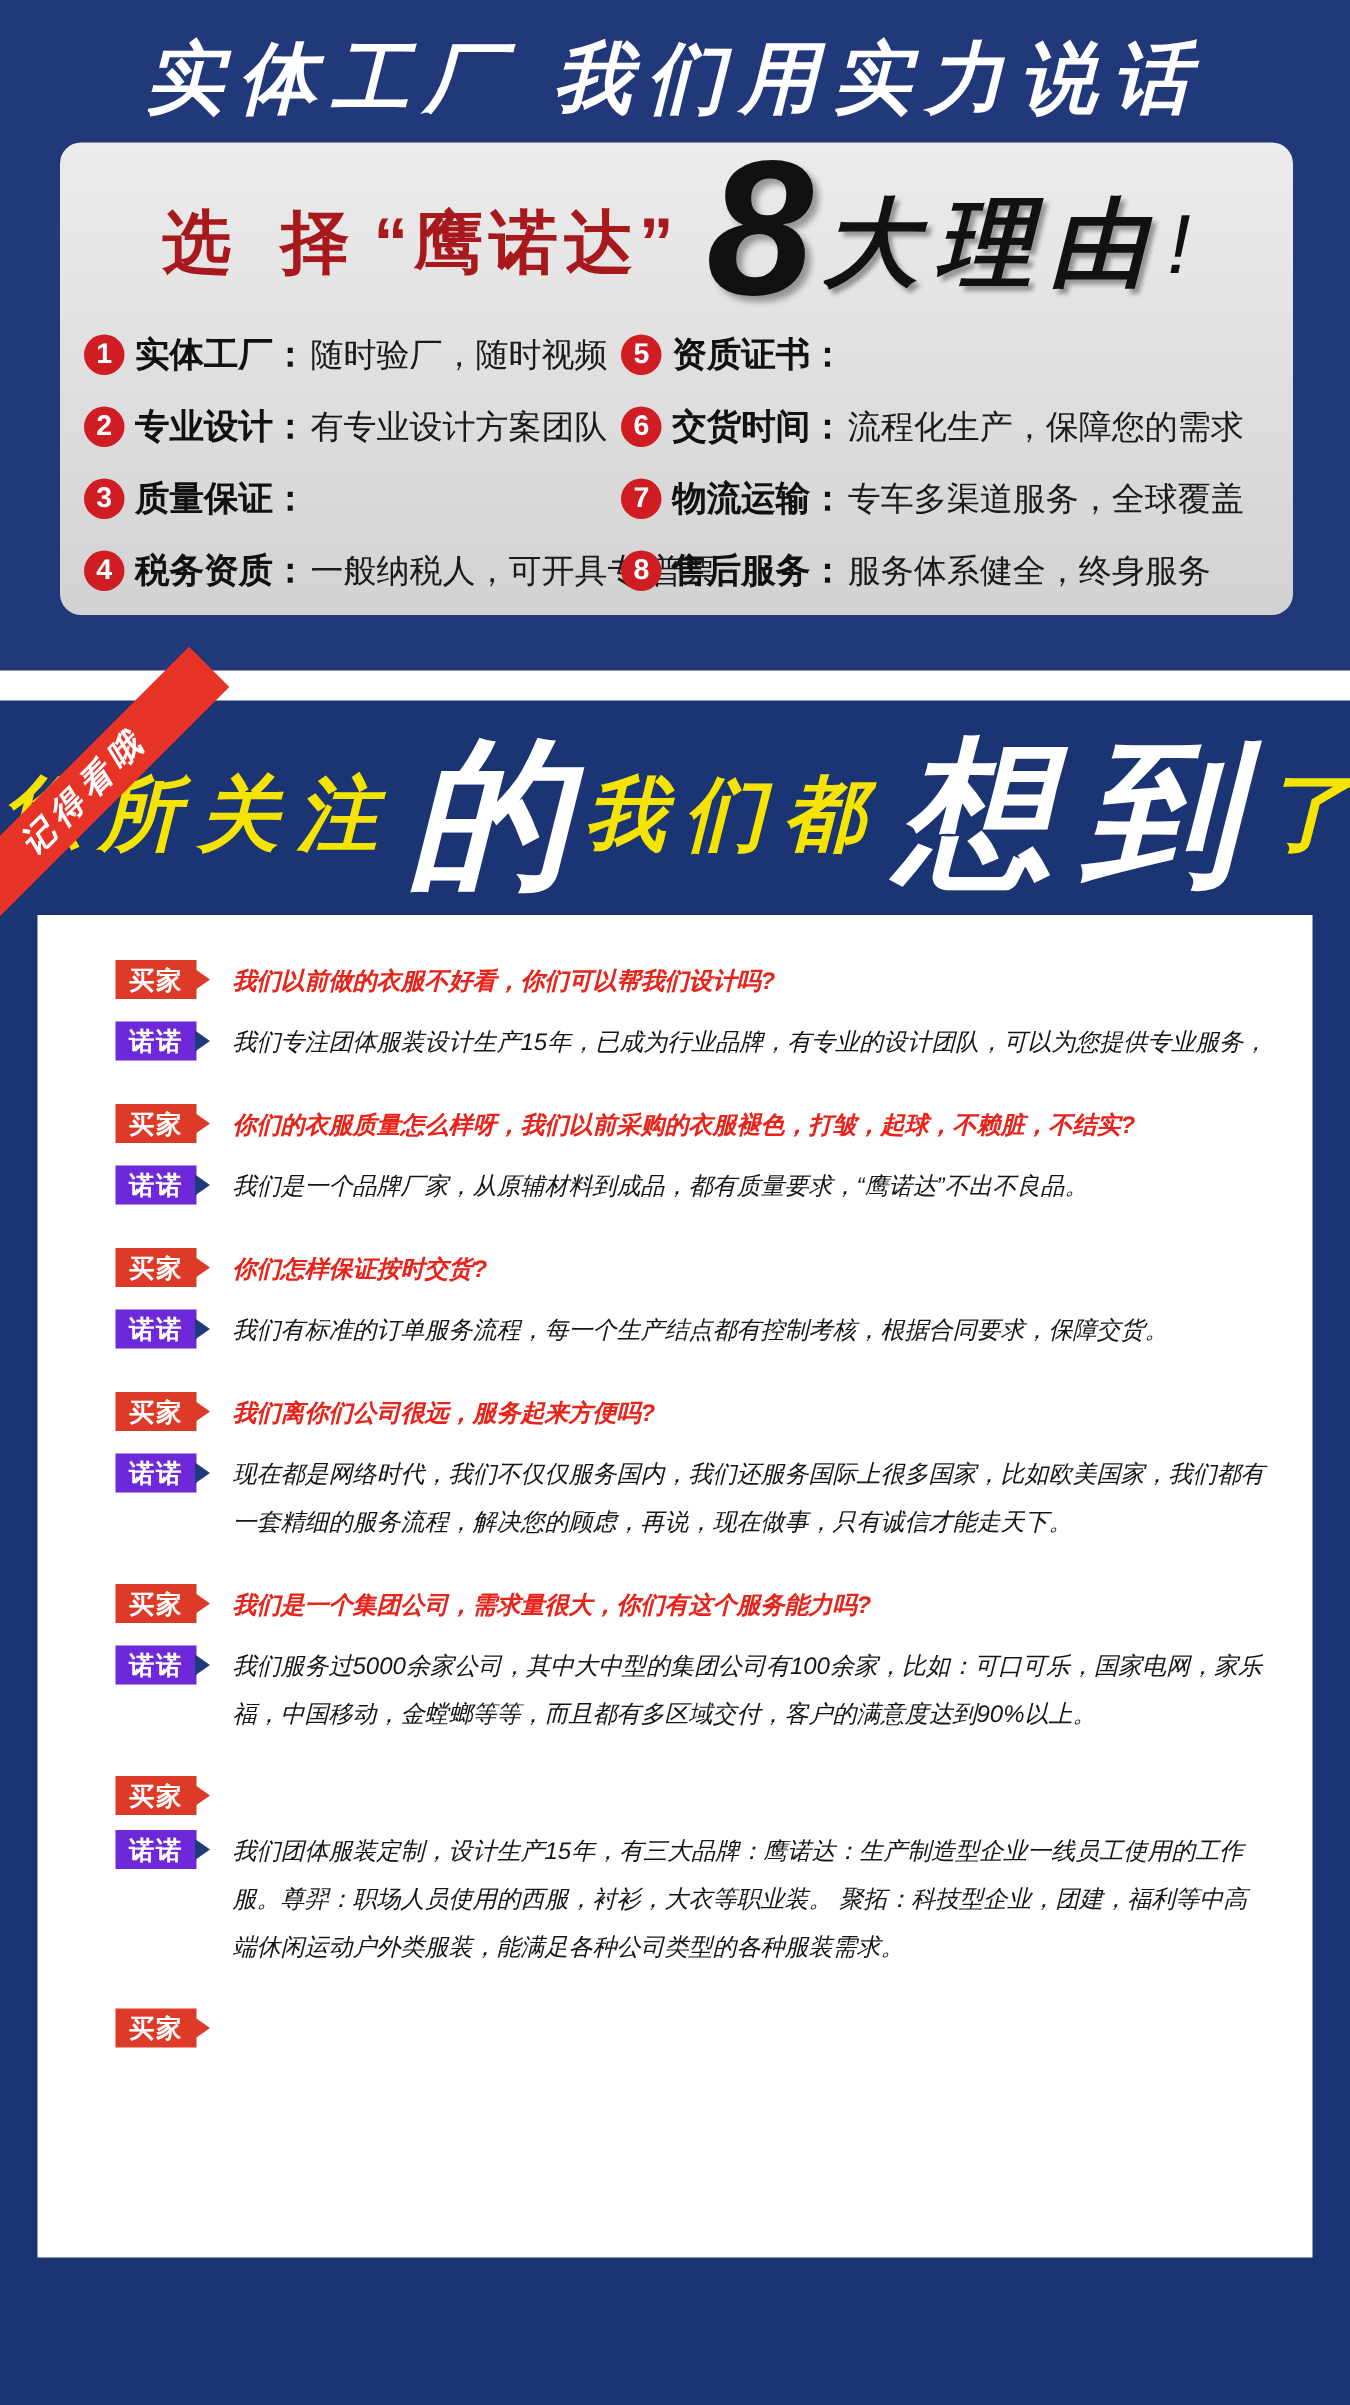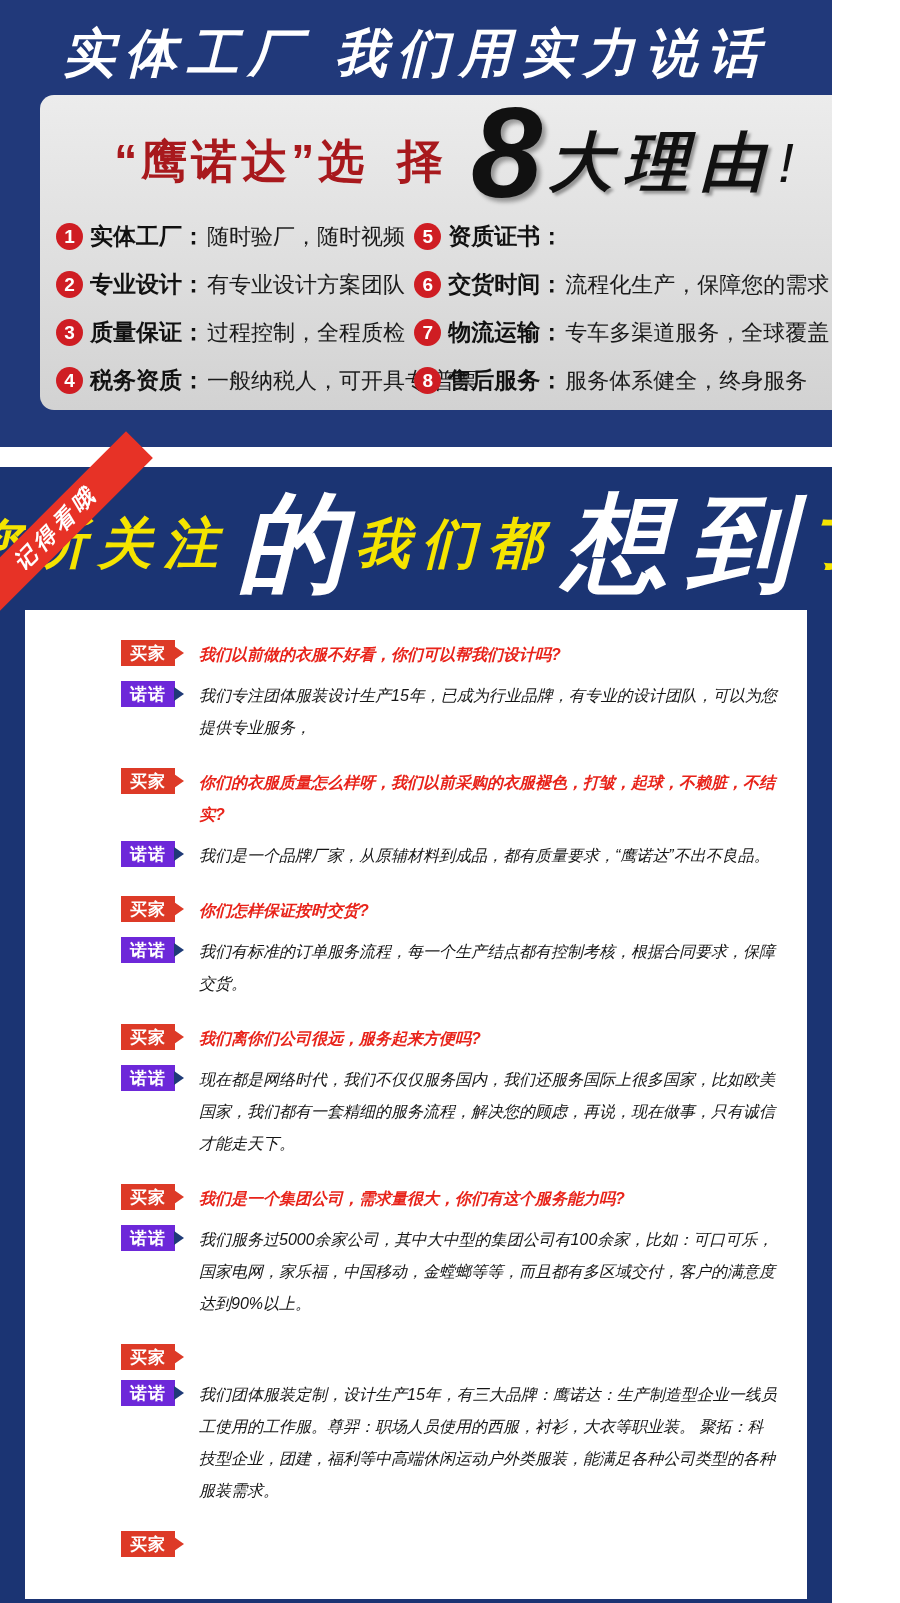--- a/index.html
+++ b/index.html
@@ -1,18 +1,18 @@
 <!DOCTYPE html>
 <html><head>
 <meta charset="utf-8">
 <style>
   * { margin: 0; padding: 0; box-sizing: border-box; }
   html,body { background:#fff; }
   body { font-family: "Liberation Sans", "DejaVu Sans", sans-serif; width: 900px; }
-  .page { width: 832px; height: 1603px; position: relative; overflow: hidden; }
+  .page { width: 900px; height: 1603px; position: relative; overflow: hidden; }
 
   
   .top-section { background:#21397a; height: 447px; position: relative; }
   .top-banner {
     color:#fff; text-align:center; font-weight: 900; font-style: italic;
     font-size: 52px; letter-spacing: 10px; padding-top: 22px; line-height: 1.2;
     white-space: nowrap;
   }
   .reasons-box {
     position:absolute; left:40px; top:95px; width:822px; height:315px;
@@ -67,21 +67,21 @@
   .seg-y  { color:#f5e400; font-size:54px; letter-spacing:12px; }
   .seg-w  { color:#ffffff; font-size:108px; letter-spacing:2px; margin:0 8px; }
   .seg-w2 { color:#ffffff; font-size:104px; margin:0 10px; }
   .seg-y2 { color:#f5e400; font-size:58px; margin-left:6px; }
 
   .panel {
     background:#fff; margin: 0 25px; min-height: 895px;
     padding: 28px 30px 20px 52px;
   }
   .qa-item { margin-bottom: 22px; }
-  .qa-row { display:flex; align-items:flex-start;margin-left:44px; }
+  .qa-row { display:flex; align-items:flex-start; }
   .qa-row.q { margin-bottom: 8px; }
   .tag {
     position:relative; flex:0 0 54px; height:26px; margin-top:2px;
     display:inline-flex; align-items:center; justify-content:center;
     color:#fff; font-weight:700; font-size:17px; letter-spacing:1px;
   }
   .tag-buyer  { background:#dd3a27; }
   .tag-seller { background:#6d28d9; }
   .tag::after {
     content:""; position:absolute; right:-9px; top:50%; margin-top:-7px;
@@ -96,42 +96,41 @@
 </head>
 <body>
 
 <div class="page">
 
   <section class="top-section">
     <h1 class="top-banner">实体工厂 我们用实力说话</h1>
 
     <div class="reasons-box">
       <div class="reasons-title">
+        <span class="rt-red">选 择</span>
         <span class="rt-red rt-brand">“鹰诺达”</span>
-        <span class="rt-red">选 择</span>
         <span class="rt-8">8</span>
         <span class="rt-big">大理由</span>
         <span class="rt-ex">!</span>
       </div>
 
       <div class="reasons-grid">
         <div class="reason">
           <span class="badge">1</span>
           <span class="rlabel">实体工厂：</span>
           <span class="rdesc">随时验厂，随时视频</span>
         </div>
         <div class="reason">
           <span class="badge">2</span>
           <span class="rlabel">专业设计：</span>
           <span class="rdesc">有专业设计方案团队</span>
         </div>
         <div class="reason">
           <span class="badge">3</span>
           <span class="rlabel">质量保证：</span>
-          <span class="rdesc">过程控制，全程质检</span>
         </div>
         <div class="reason">
           <span class="badge">4</span>
           <span class="rlabel">税务资质：</span>
           <span class="rdesc">一般纳税人，可开具专/普票</span>
         </div>
         <div class="reason">
           <span class="badge">5</span>
           <span class="rlabel">资质证书：</span>
         </div>

